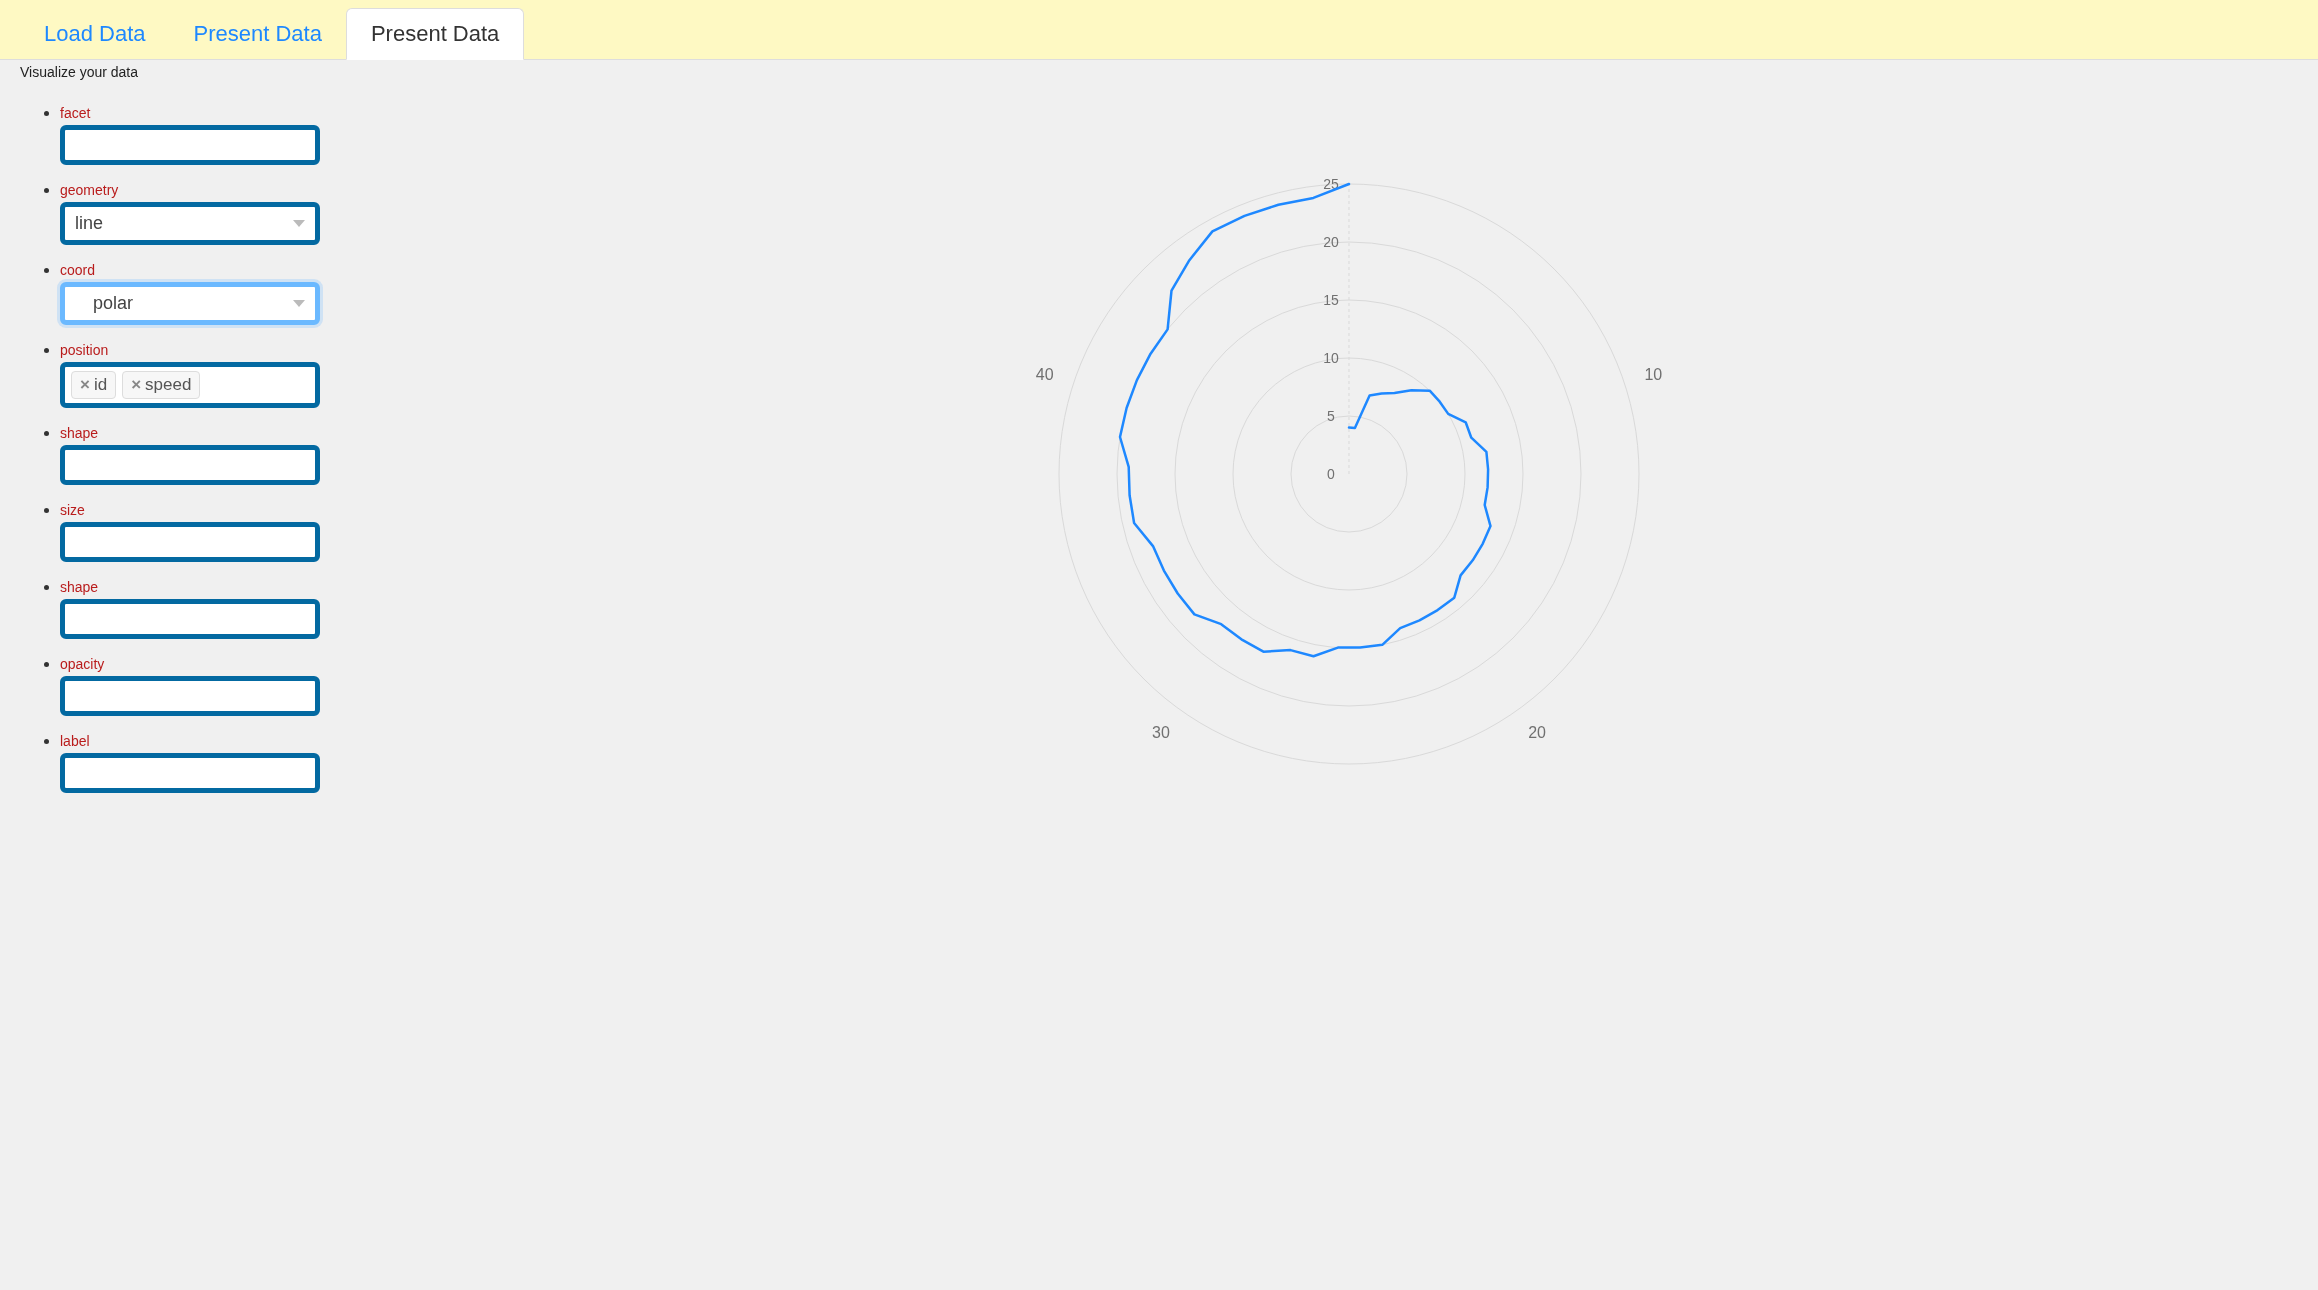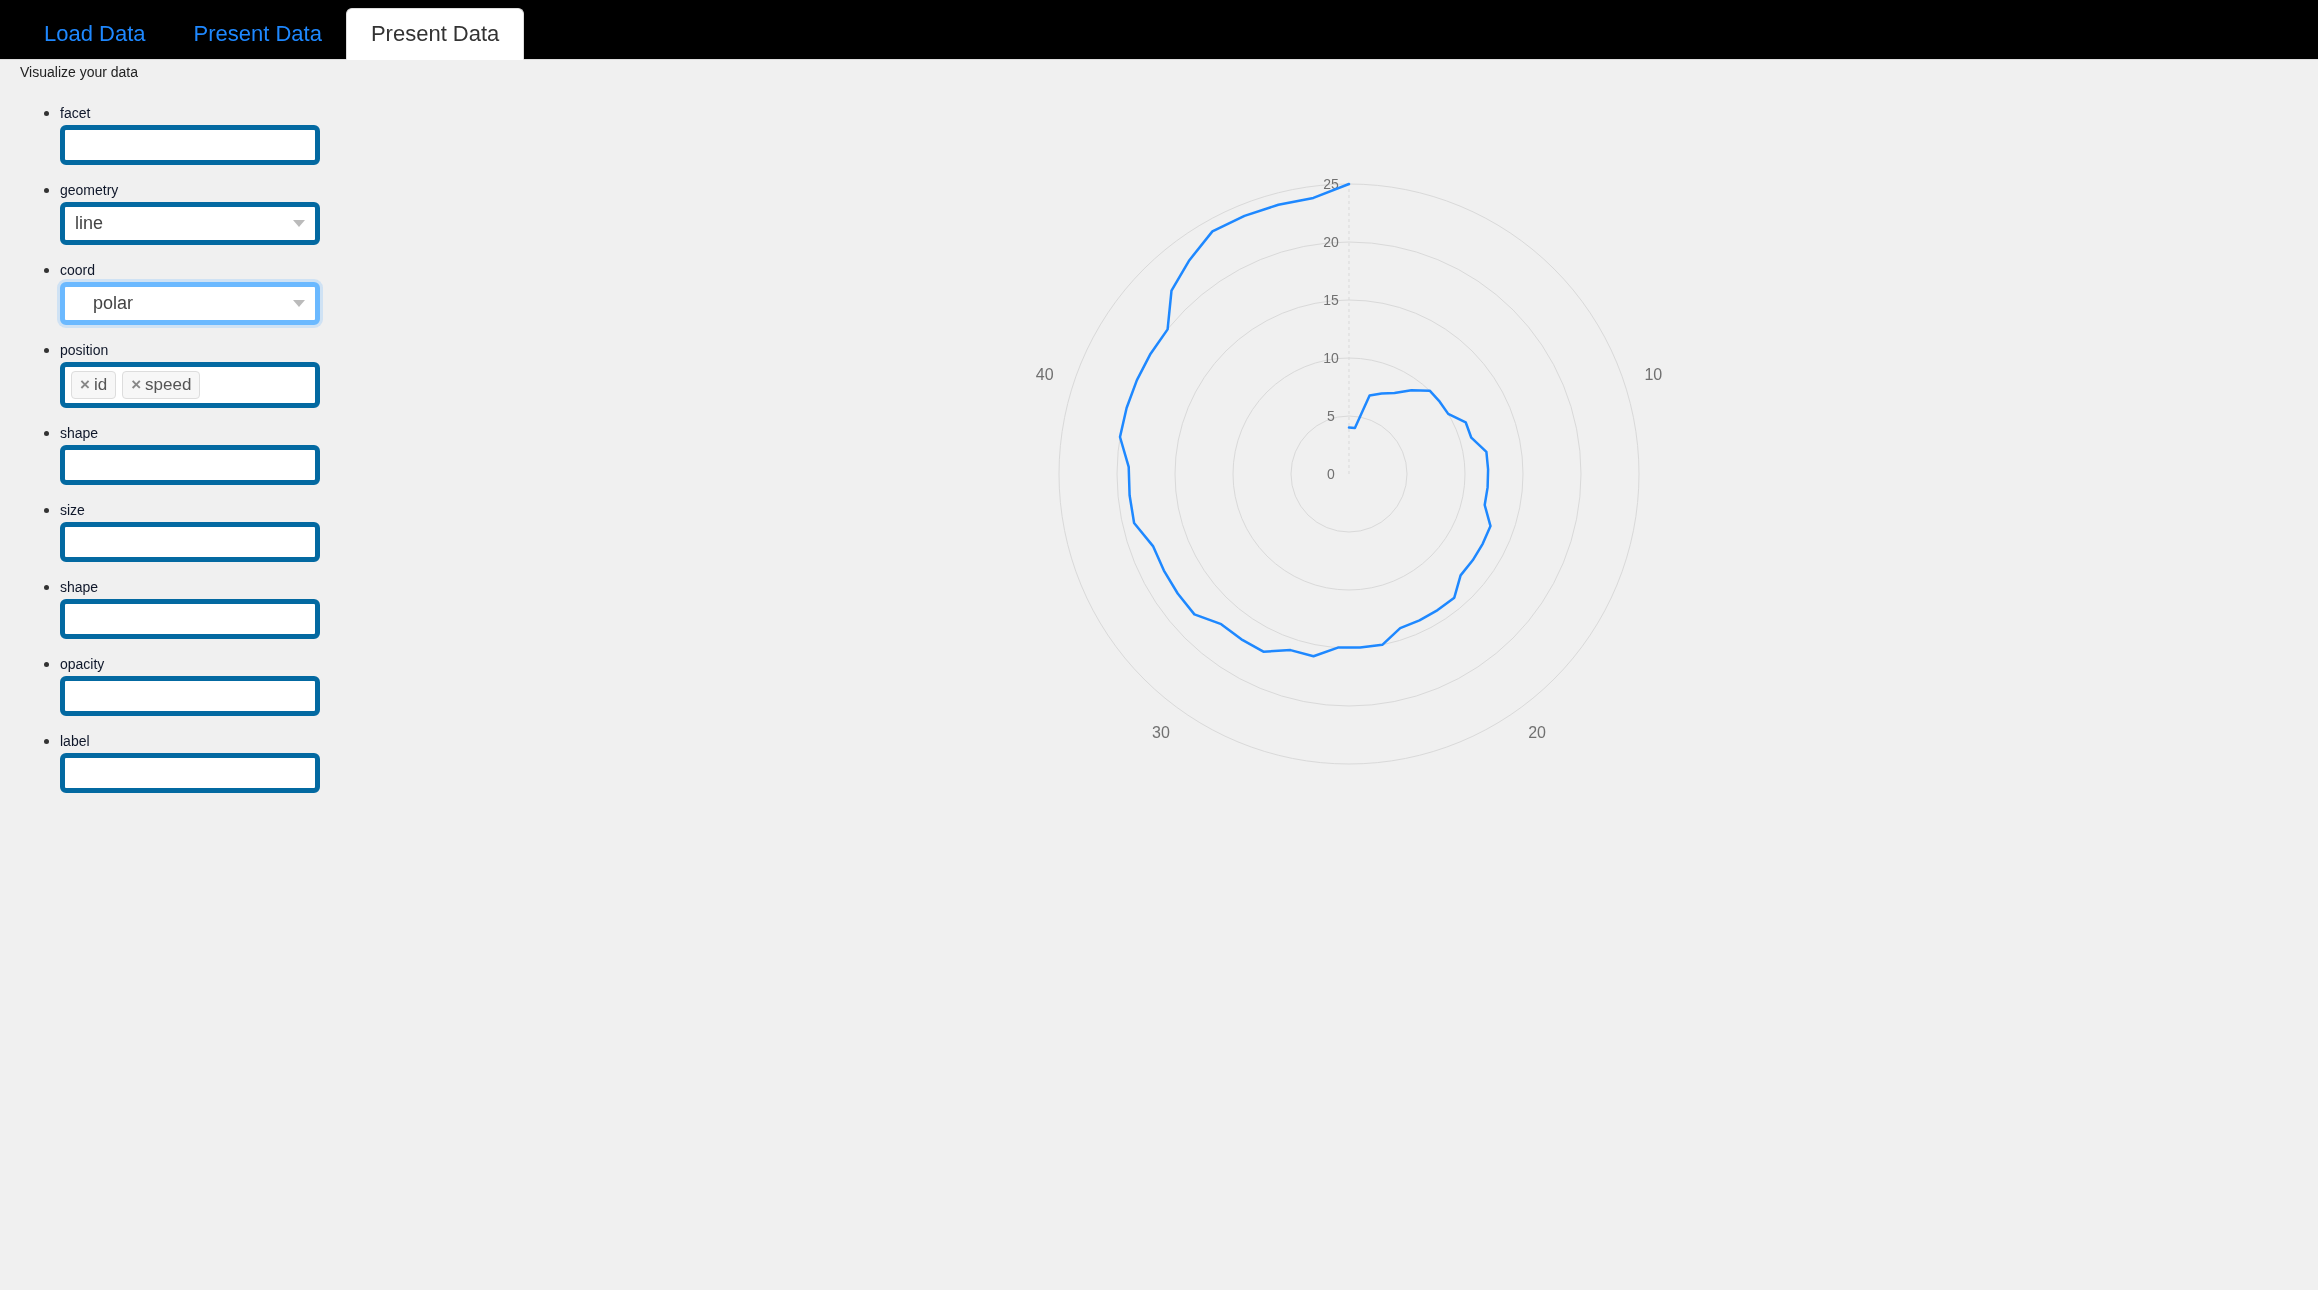--- a/index.html
+++ b/index.html
@@ -8,21 +8,21 @@
     font-family: -apple-system, BlinkMacSystemFont, "Segoe UI", Helvetica, Arial, sans-serif;
     background: #f0f0f0;
     color: #333;
     font-size: 16px;
   }
   .tabs {
     display: flex;
     align-items: flex-end;
     padding: 8px 20px 0 20px;
     border-bottom: 1px solid #ddd;
-    background: #000000;
+    background: #fef9c3;
   }
   .tab {
     padding: 12px 24px;
     font-size: 22px;
     color: #1e88ff;
     cursor: pointer;
     background: transparent;
     border: none;
   }
   .tab.active {
@@ -45,21 +45,21 @@
     align-items: flex-start;
   }
   .controls {
     width: 340px;
     padding-left: 30px;
   }
   .controls ul { list-style: disc; padding-left: 20px; }
   .controls li { margin-bottom: 16px; }
   .field-label {
     font-size: 14px;
-    color: #0f172a;
+    color: #b91c1c;
     margin-bottom: 4px;
   }
   .field-input, .field-select, .tags-box {
     width: 260px;
     min-height: 40px;
     background: #fff;
     border: 5px solid #0369a1;
     border-radius: 6px;
     padding: 6px 10px;
     font-size: 18px;

